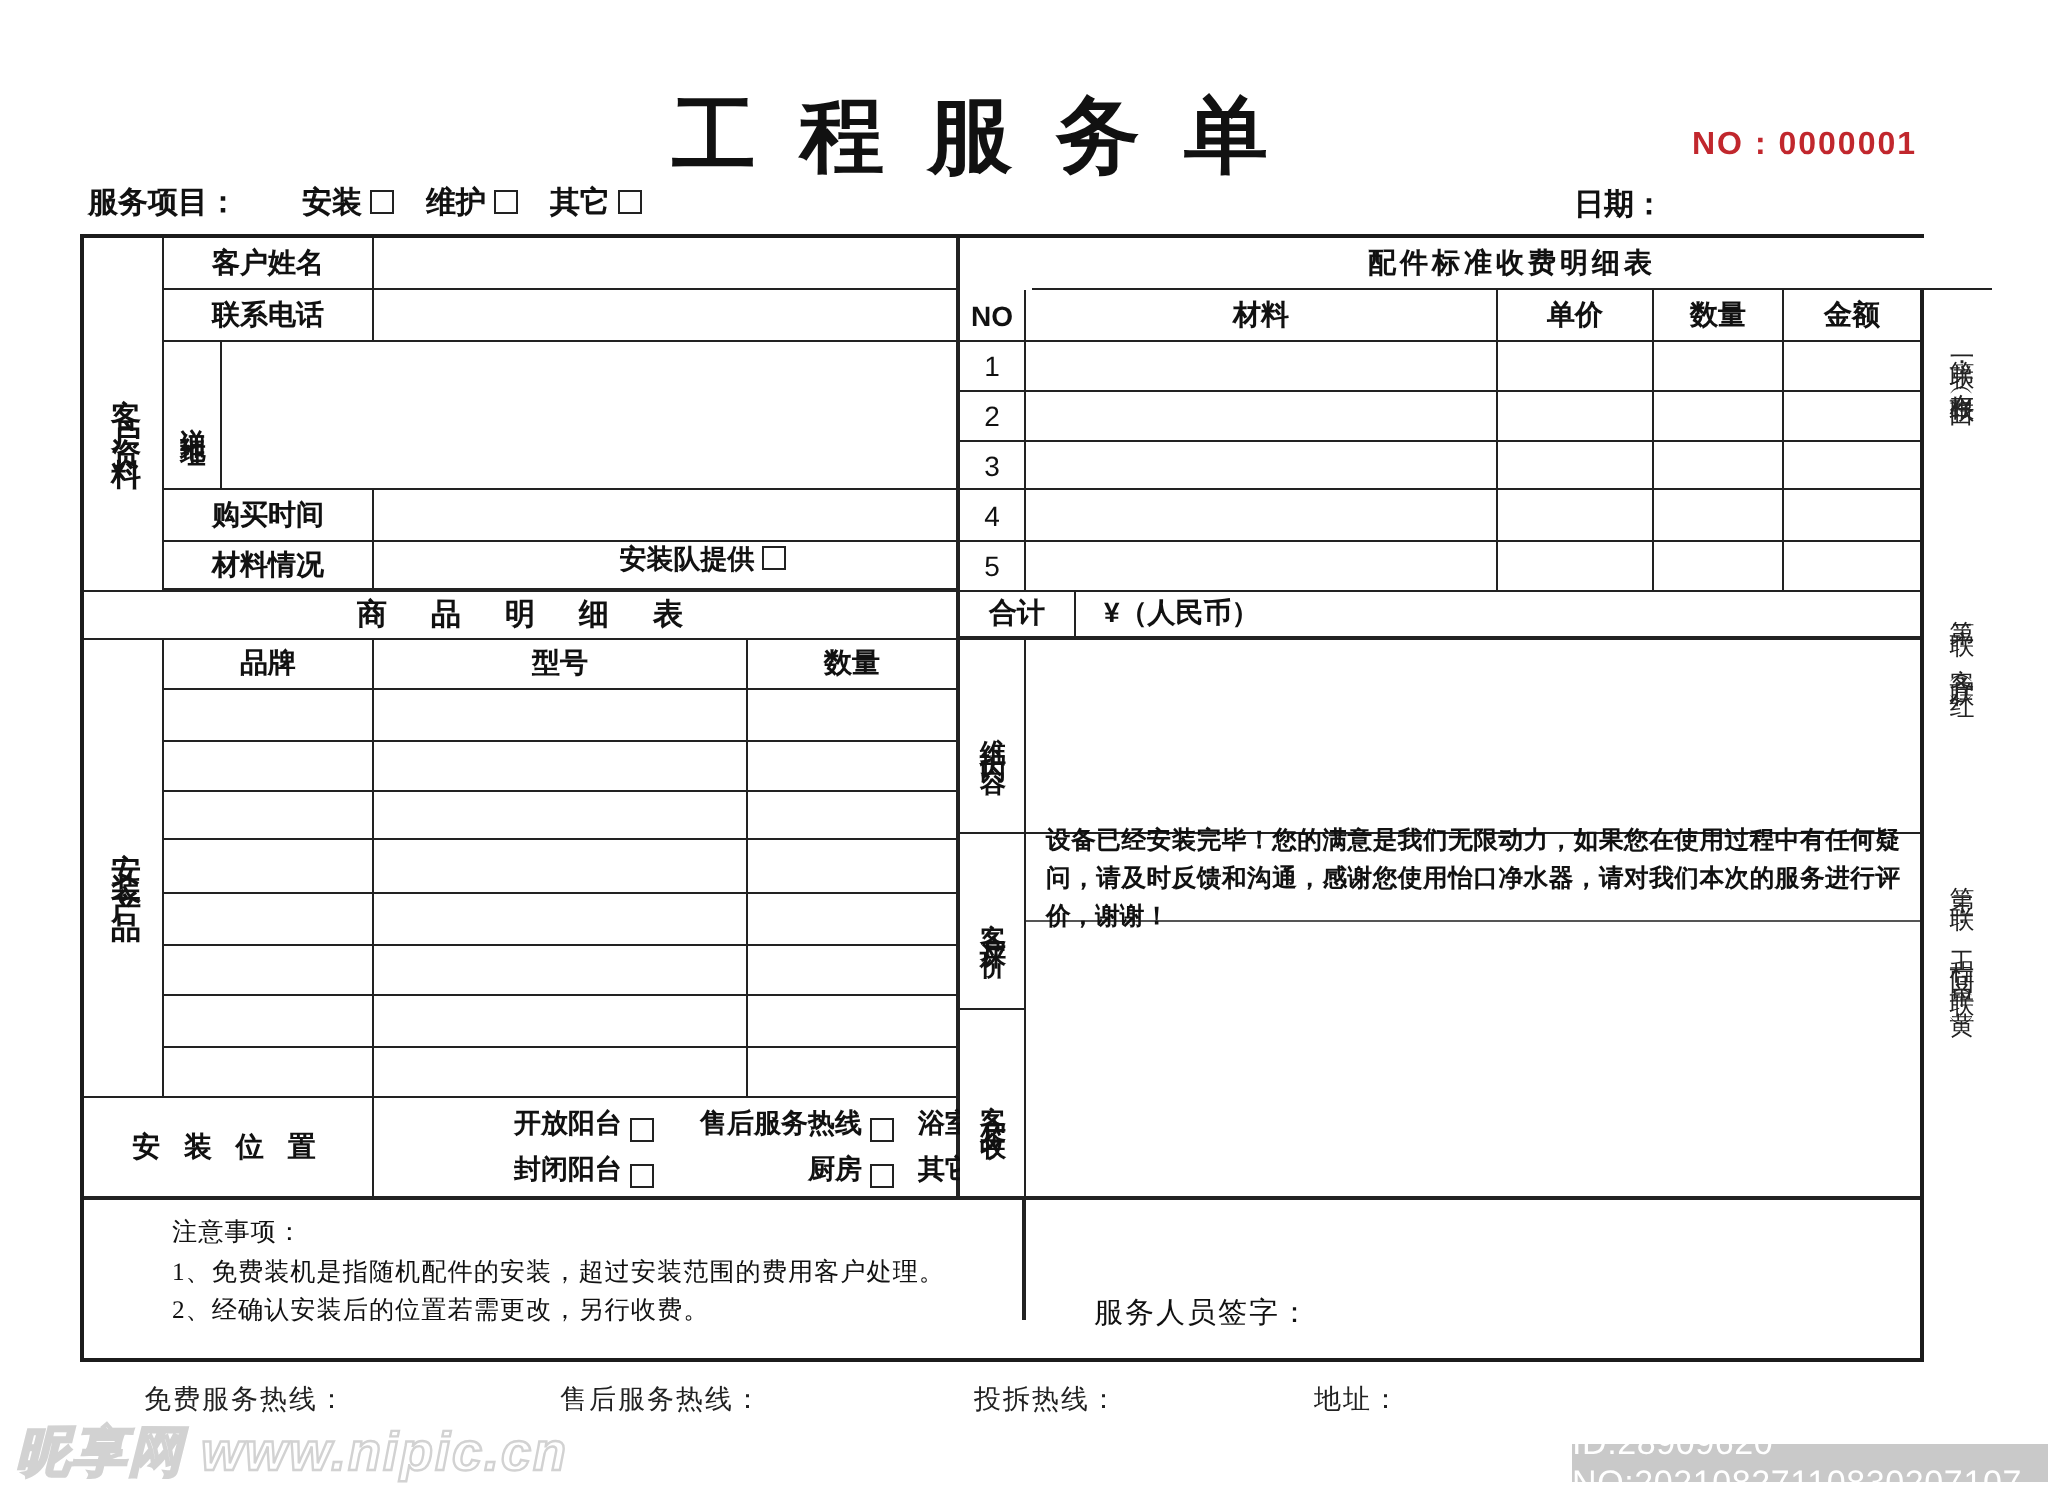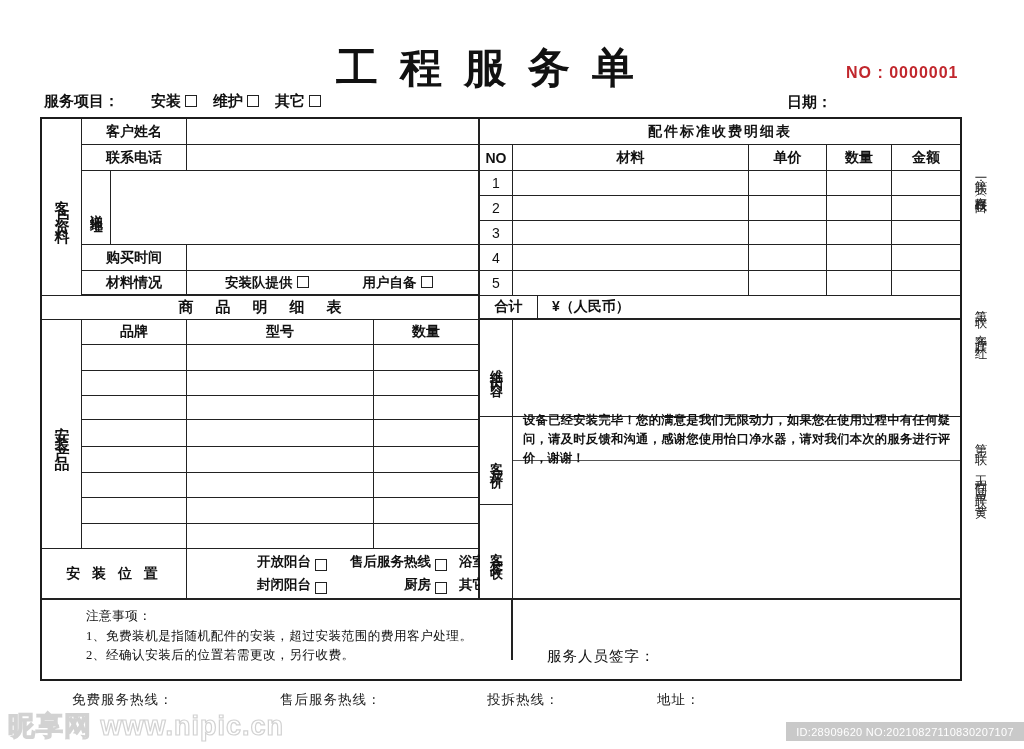--- a/index.html
+++ b/index.html
@@ -20,29 +20,29 @@
   .date-lab{left:787px;top:93px;font-size:15px;font-weight:bold;}
   .cb{display:inline-block;width:12px;height:12px;border:1.6px solid #222;background:#fff;
       vertical-align:-1px;margin-left:4px;box-sizing:border-box;}
   .cb.pre{margin-left:0;margin-right:4px;}
   
   .ftable{left:40px;top:117px;width:918px;height:560px;border:2px solid #1c1c1c;box-sizing:content-box;}
   .cell{position:absolute;box-sizing:border-box;border-right:1px solid #222;border-bottom:1px solid #222;
         display:flex;align-items:center;justify-content:center;font-size:14px;font-weight:bold;background:#fff;}
   .nR{border-right:none!important;}
   .nB{border-bottom:none!important;}
-  .bR2{border-right-width:2px;}
+  .bR2{border-right-width:2px;flex-direction:column;}
   .bB2{border-bottom-width:2px;}
   .plain{font-weight:normal;}
   .leftal{justify-content:flex-start;}
   .vlab{writing-mode:vertical-rl;text-orientation:upright;font-weight:bold;}
   .v-big{font-size:15px;letter-spacing:10px;}
   .v-sm{font-size:12.5px;letter-spacing:2px;}
   .v-mid{font-size:13px;letter-spacing:5px;}
-  .thead{letter-spacing:2px;}
+  .thead{letter-spacing:2px;margin-left:36px;}
   .spread{letter-spacing:22px;text-indent:22px;}
   .eval-msg{
     font-family:"Liberation Serif","DejaVu Serif",serif;font-weight:bold;font-size:12.3px;
     line-height:1.55;padding:5px 10px 3px 10px;text-align:justify;
   }
   .eval-opts{display:flex;gap:46px;padding-left:76px;font-size:13px;font-weight:bold;justify-content:flex-start;}
   .mat-opts{display:flex;gap:54px;padding-left:38px;justify-content:flex-start;font-size:13.5px;}
   .loc-grid{display:grid;grid-template-columns:118px 120px 55px;row-gap:5px;
             padding:0 0 0 22px;font-size:13.5px;font-weight:bold;align-content:center;justify-content:flex-start;}
   .loc-item{display:flex;justify-content:flex-end;align-items:flex-end;white-space:nowrap;}
@@ -52,24 +52,24 @@
     font-weight:normal;font-size:12.6px;line-height:1.55;letter-spacing:0.5px;
   }
   .staff-box{align-items:flex-end;justify-content:flex-start;padding:0 0 13px 34px;
     font-family:"Liberation Serif","DejaVu Serif",serif;font-weight:normal;font-size:14.5px;letter-spacing:1px;}
   
   .copy{position:absolute;left:972px;writing-mode:vertical-rl;text-orientation:mixed;
         font-family:"Liberation Serif","DejaVu Serif",serif;font-size:12.5px;color:#222;}
   
   .hotline{position:absolute;top:691px;font-family:"Liberation Serif","DejaVu Serif",serif;
            font-size:13.5px;color:#222;letter-spacing:1px;}
-  .wmark{left:8px;top:708px;font-size:27px;font-weight:bold;
+  .wmark{left:8px;top:708px;font-size:27px;font-weight:bold;font-style:italic;
          color:#ffffff;-webkit-text-stroke:1.2px #d2d2d2;letter-spacing:1px;white-space:nowrap;}
   .idbar{left:786px;top:722px;width:238px;height:19px;background:#c9c9c9;color:#fff;
-         font-size:11px;display:flex;align-items:center;justify-content:center;letter-spacing:0.3px;}
+         font-size:17px;display:flex;align-items:center;justify-content:center;letter-spacing:0.3px;}
 </style>
 </head>
 <body>
 
 <div class="abs title">工程服务单</div>
 <div class="abs docno">NO : 0000001</div>
 
 <div class="abs svc-row">
   <span>服务项目：</span>
   <span class="opts">

